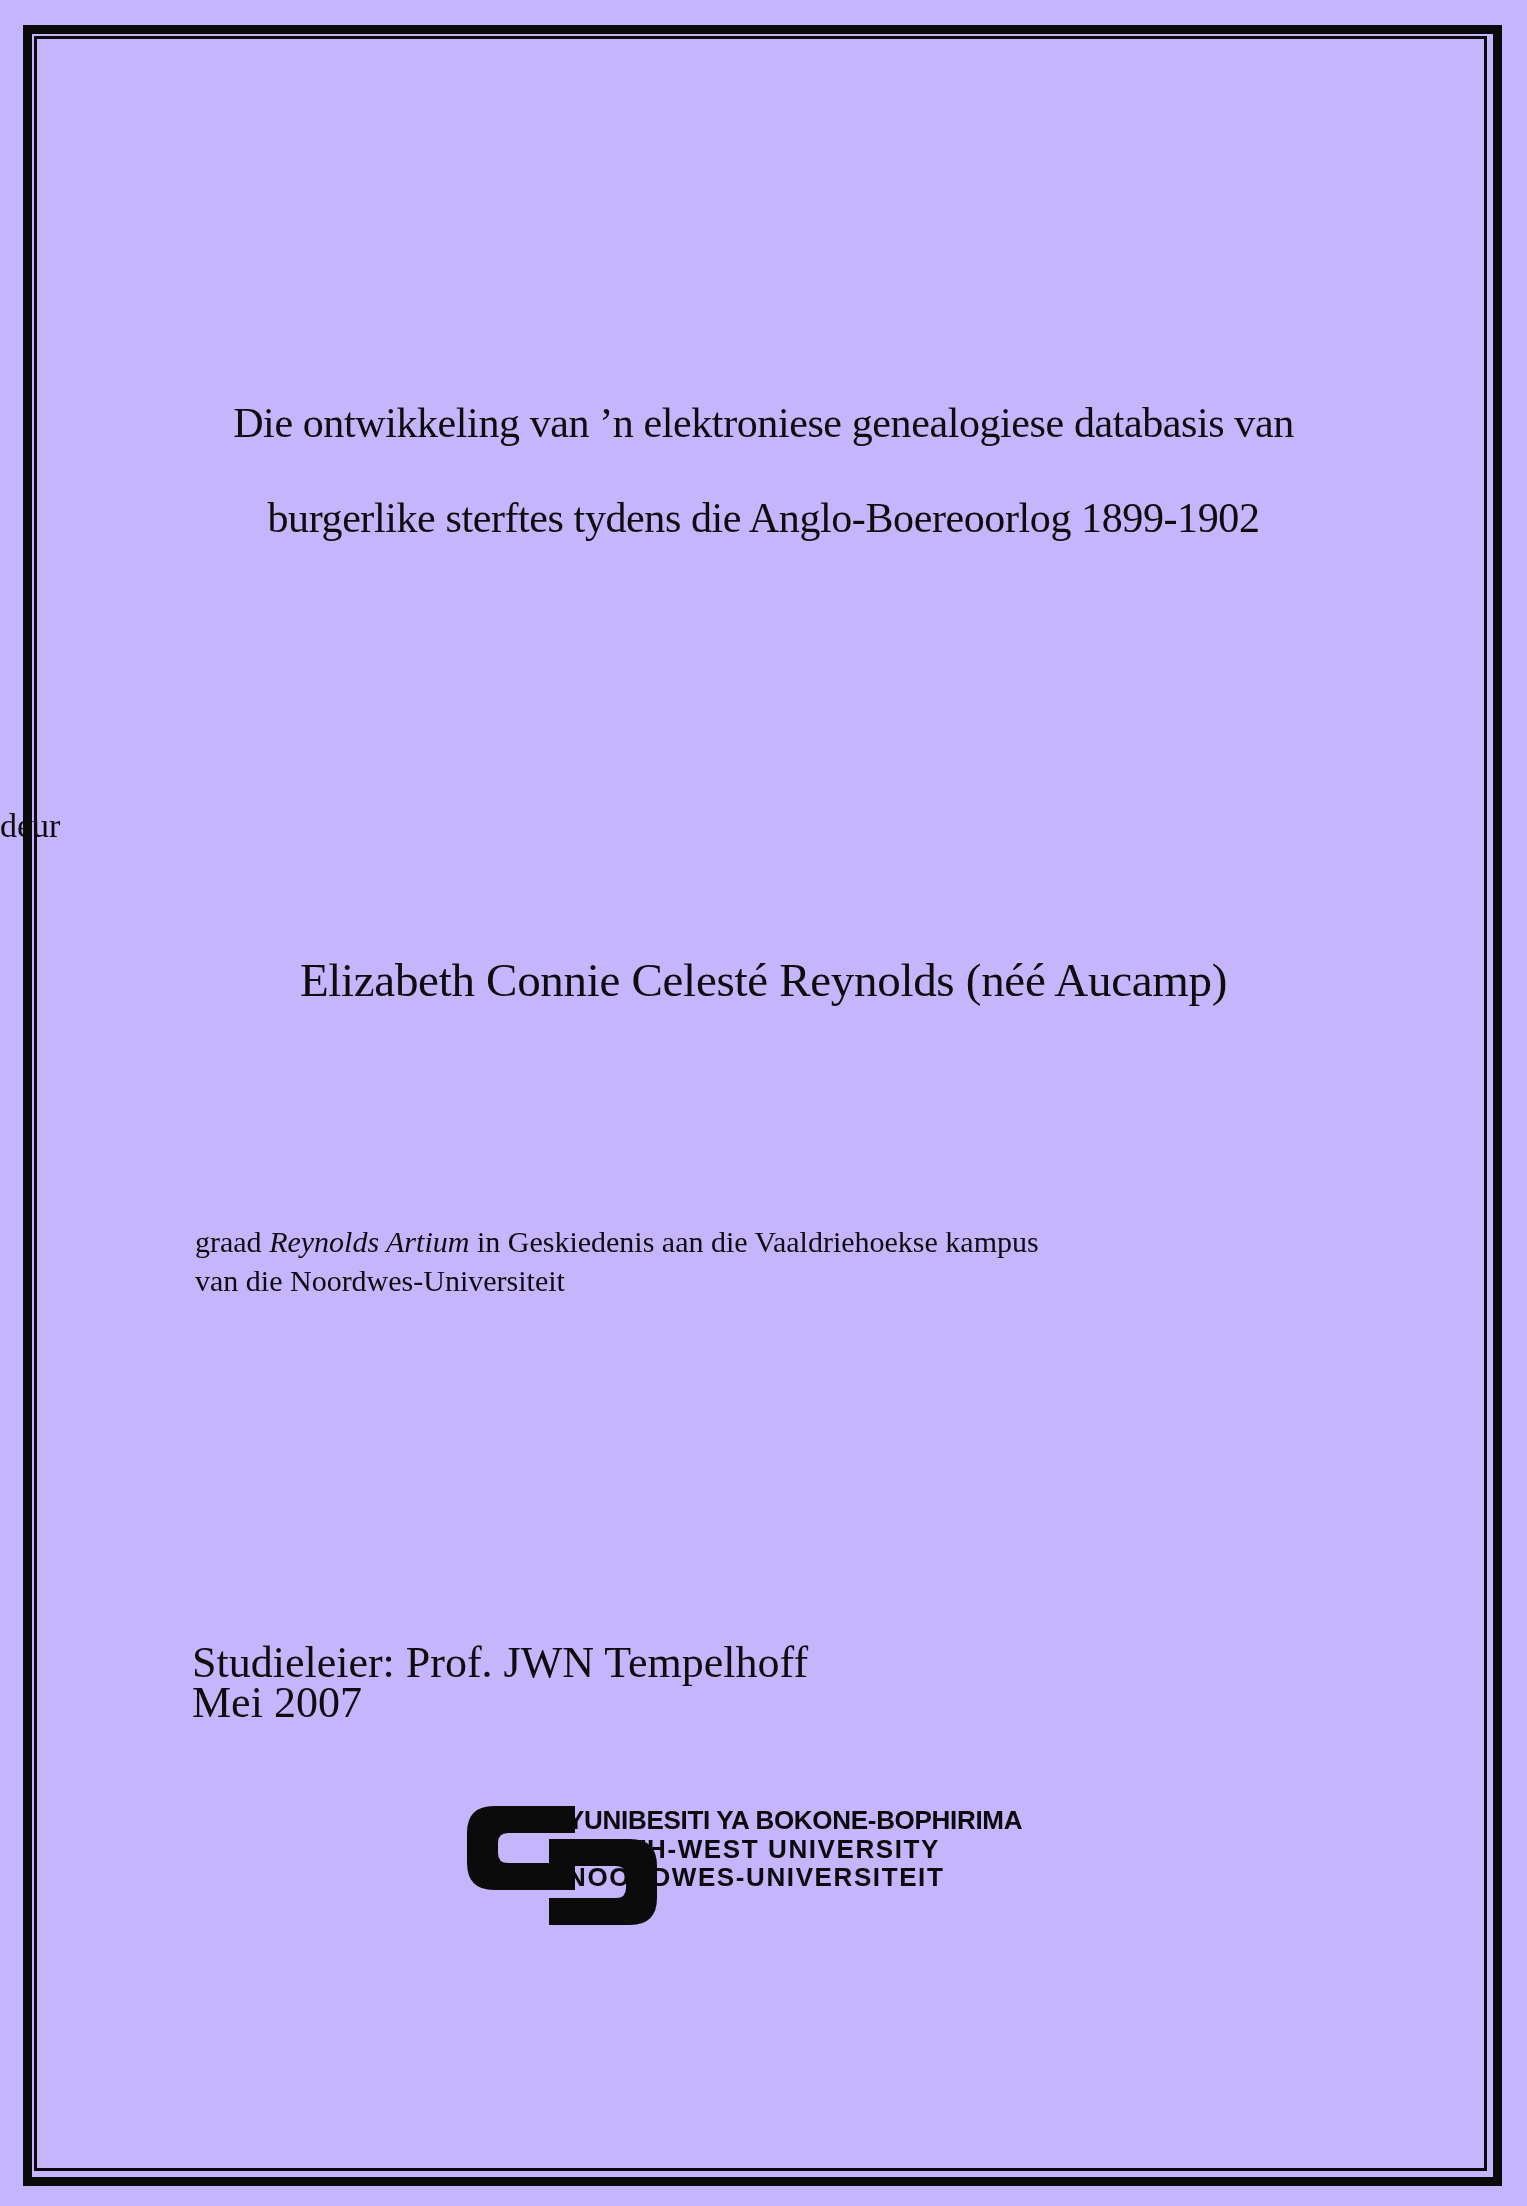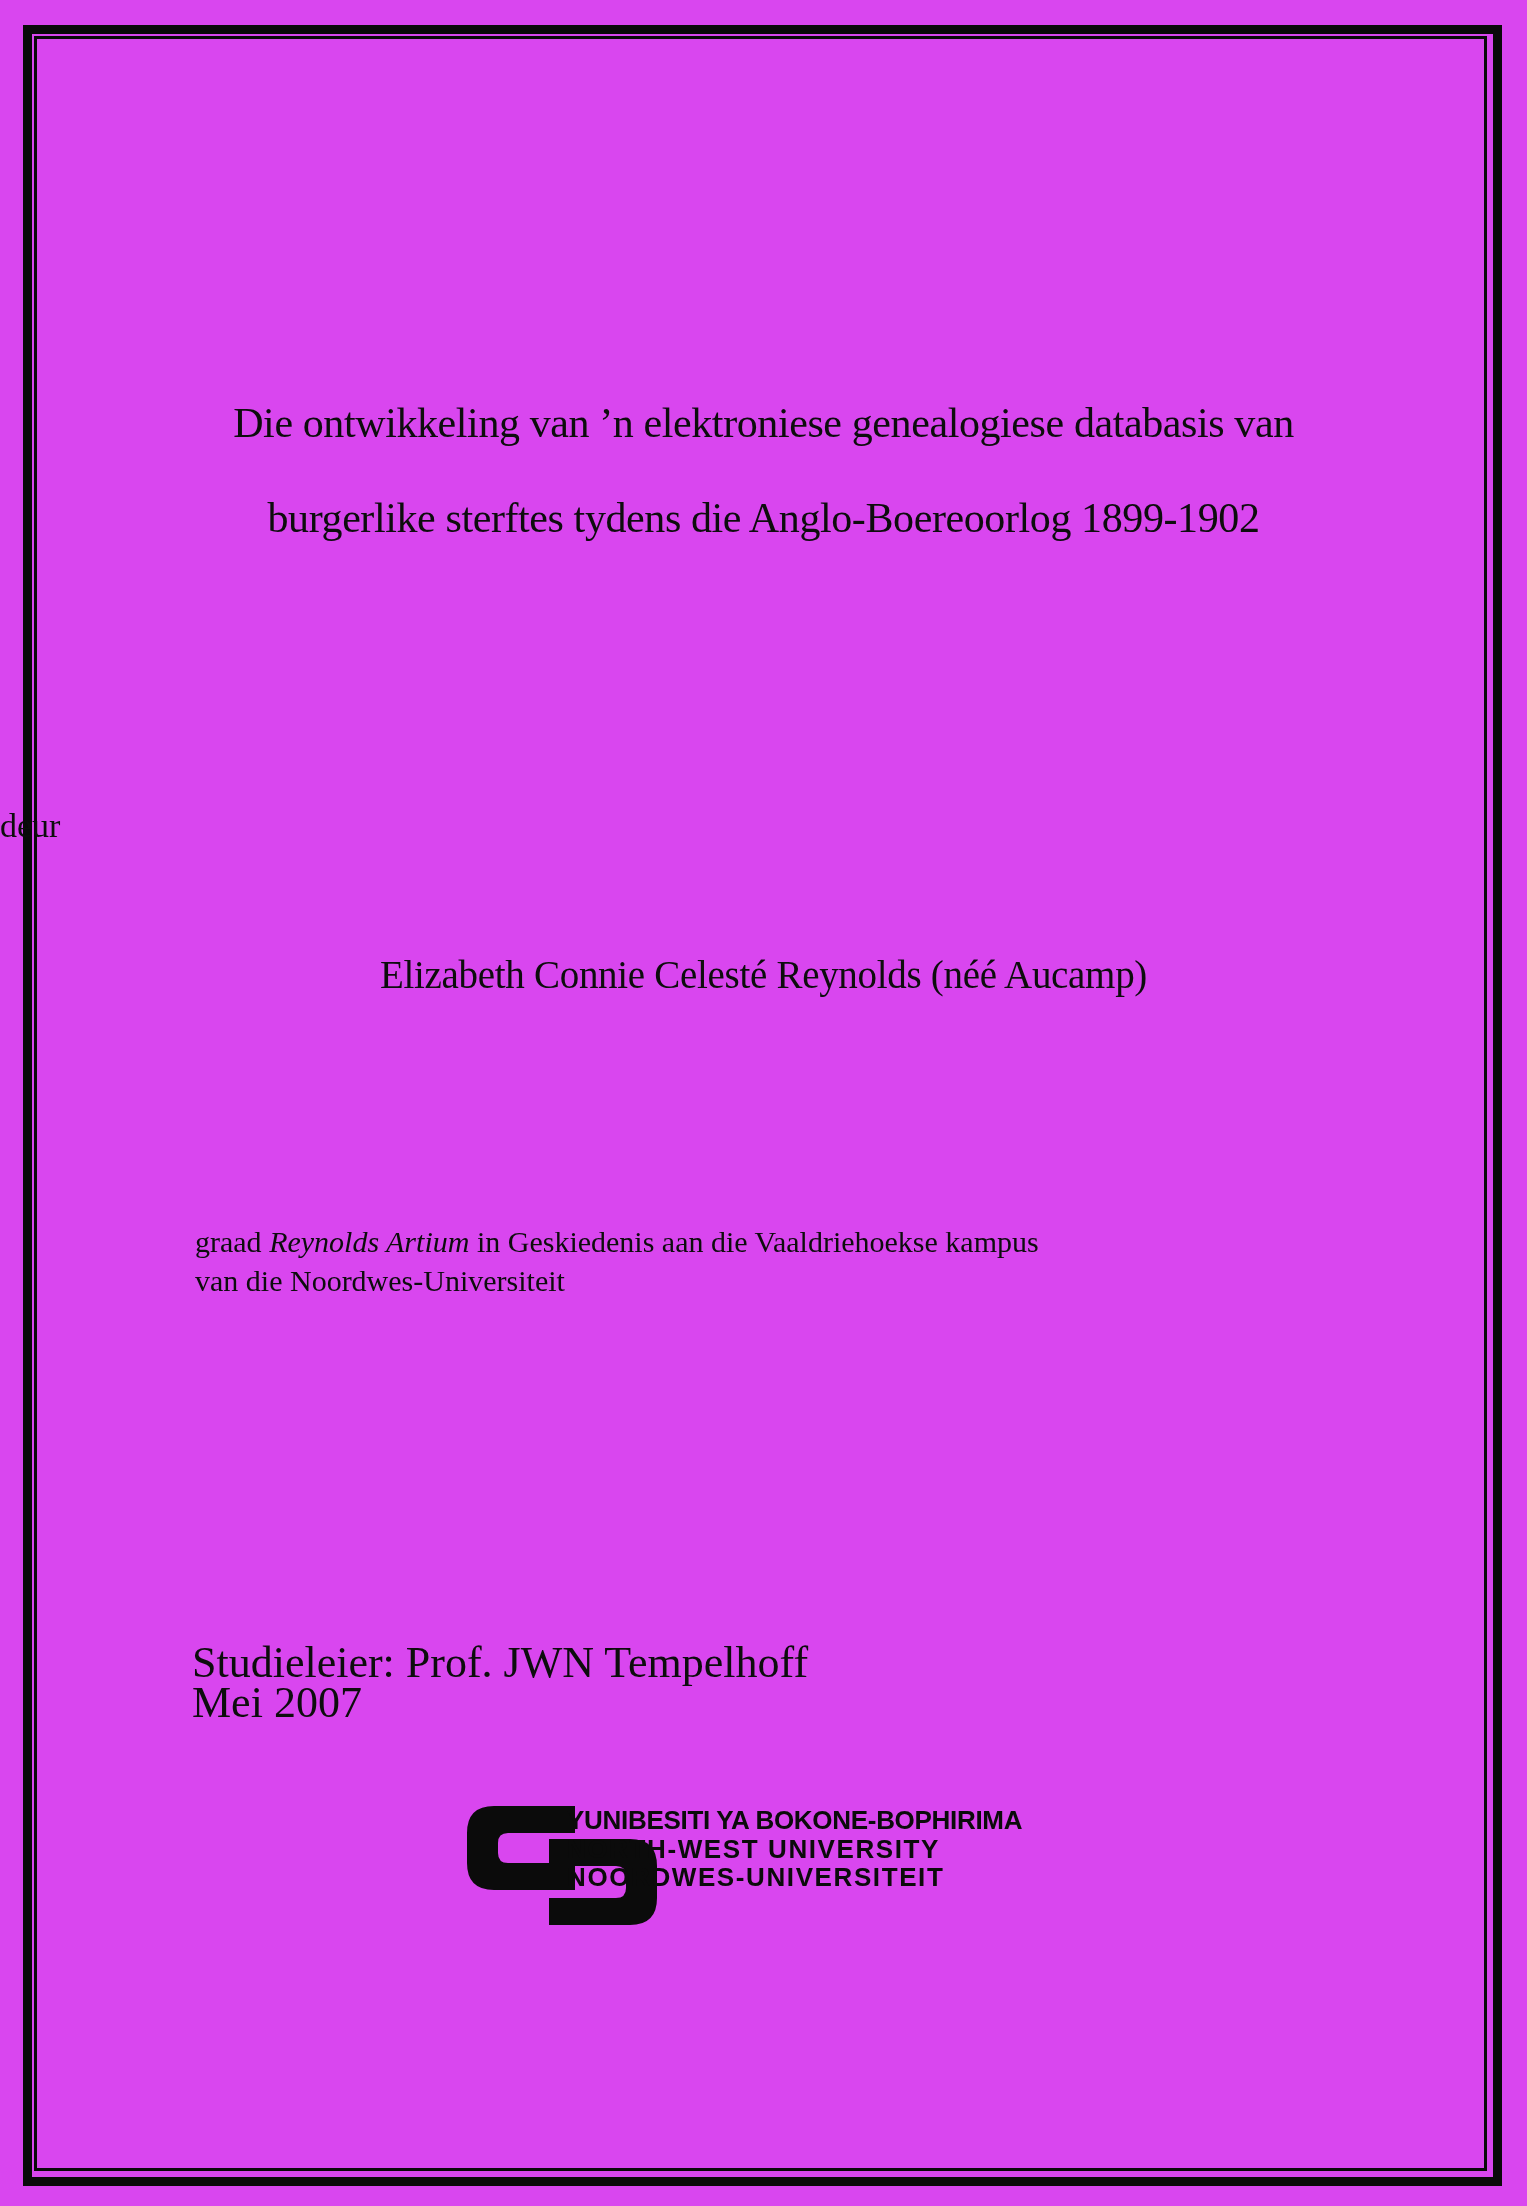--- a/index.html
+++ b/index.html
@@ -4,21 +4,21 @@
 <style>
   html, body {
     margin: 0;
     padding: 0;
     background: #ffffff;
   }
   .page {
     position: relative;
     width: 1527px;
     height: 2206px;
-    background: #d946ef;
+    background: #c4b5fd;
     font-family: "Liberation Serif", serif;
     color: #0d0d0d;
     overflow: hidden;
   }
   .frame-outer {
     position: absolute;
     left: 23px; top: 25px; right: 25px; bottom: 20px;
     border: 9px solid #0a0a0a;
   }
   .frame-inner {
@@ -43,21 +43,21 @@
     top: 806px;
     text-align: left;
     font-size: 34px;
     line-height: 1.15;
   }
   .author {
     position: absolute;
     left: 0; right: 0;
     top: 953px;
     text-align: center;
-    font-size: 39px;
+    font-size: 47px;
     letter-spacing: -0.3px;
     white-space: nowrap;
     line-height: 1.15;
   }
   .submission {
     position: absolute;
     left: 195px;
     top: 1222px;
     width: 1165px;
     font-size: 30px;

